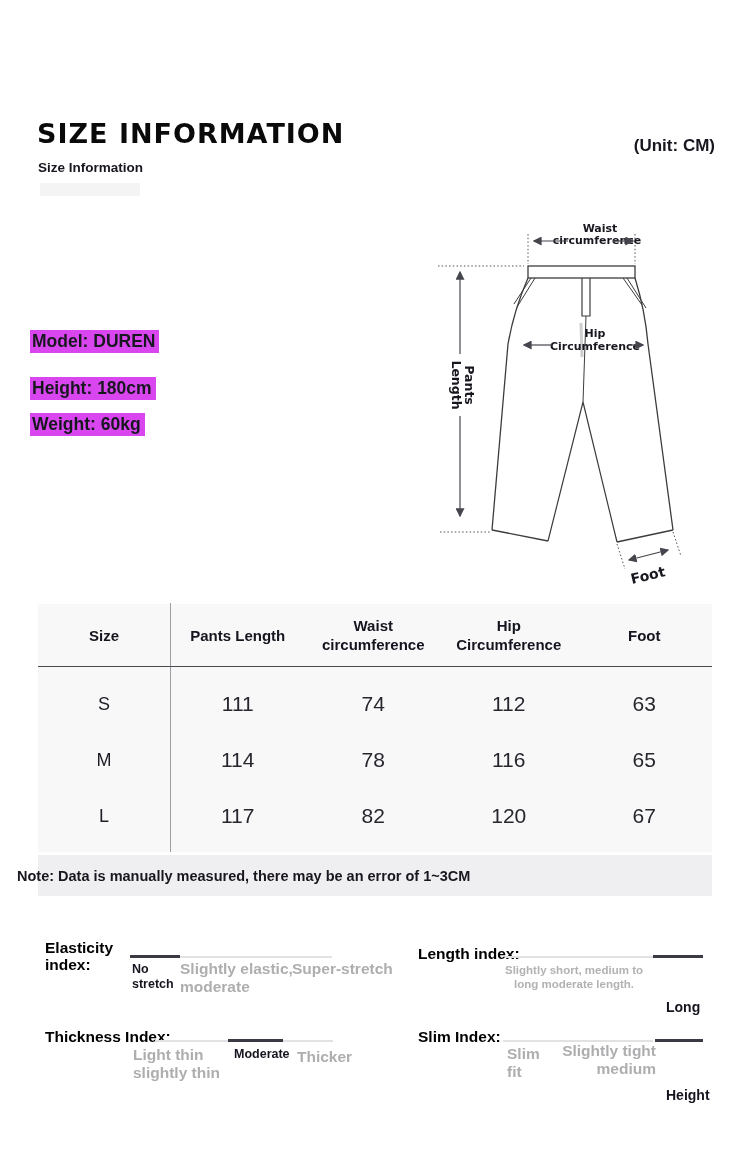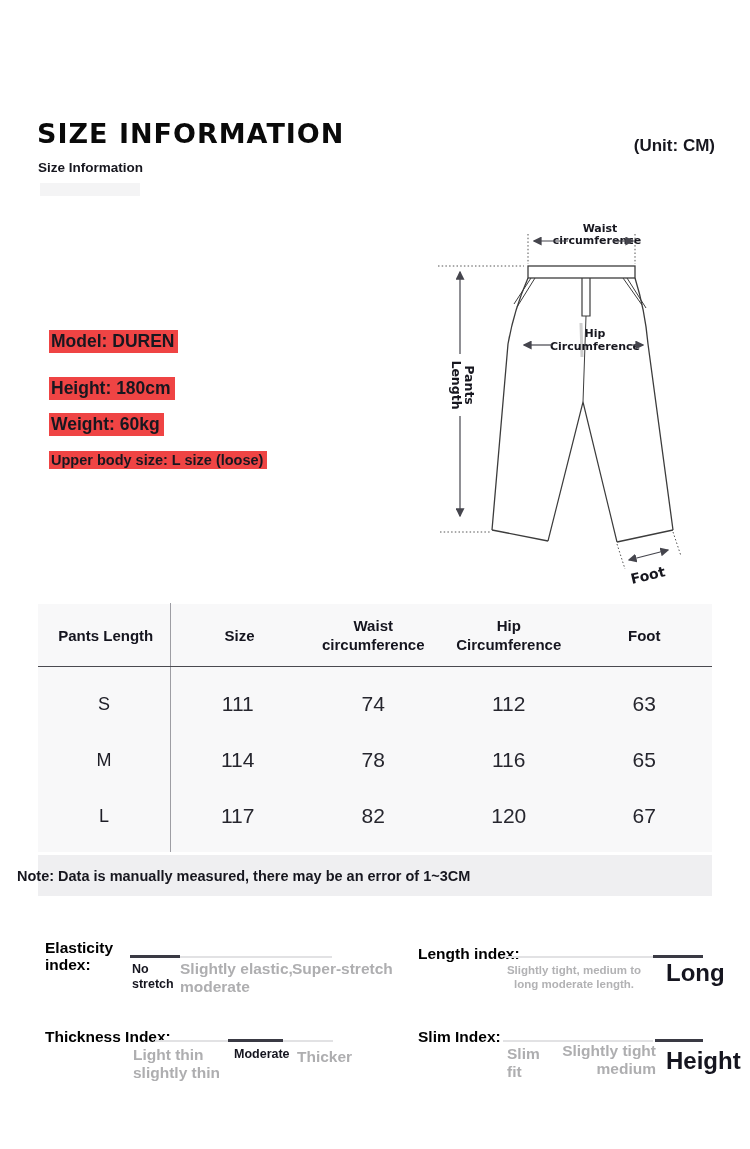--- a/index.html
+++ b/index.html
@@ -9,21 +9,21 @@
   .pre{white-space:pre-line;}
 
   
   .main-title{left:37px;top:118px;font-size:27px;font-weight:900;letter-spacing:1px;color:#0a0a0a;
               font-family:"DejaVu Sans","Liberation Sans",sans-serif;}
   .unit{left:620px;top:136px;width:95px;font-size:17px;font-weight:bold;text-align:right;}
   .subtitle{left:38px;top:160px;font-size:13.5px;font-weight:bold;}
   .ghost-box{left:40px;top:183px;width:100px;height:13px;background:#f4f4f5;}
 
   
-  .model-line{left:49px;font-weight:bold;background:#ef4444;padding:1px 4px 1px 2px;}
+  .model-line{left:30px;font-weight:bold;background:#d946ef;padding:1px 4px 1px 2px;}
   .m0{top:330px;font-size:17.5px;}
   .m1{top:377px;font-size:17.5px;}
   .m2{top:413px;font-size:17.5px;}
   .m3{top:451px;font-size:14.5px;}
 
   
   #pants-svg{left:430px;top:210px;}
   #pants-svg text{font-family:"DejaVu Sans","Liberation Sans",sans-serif;fill:#17171f;font-weight:bold;}
   .lbl-sm{font-size:11px;}
   .lbl-md{font-size:12.5px;}
@@ -47,37 +47,36 @@
   .note-text{left:17px;top:855px;height:41px;display:flex;align-items:center;
              font-size:14.5px;font-weight:bold;color:#17171f;}
 
   
   .idx-label{font-size:15.5px;font-weight:bold;line-height:17px;color:#000000;}
   .seg{position:absolute;}
   .seg.dark{height:2.5px;background:#3a3a44;}
   .seg.light{height:1.5px;background:#e2e2e4;}
   .opt-grey{font-size:15.5px;font-weight:bold;color:#aeaeb0;line-height:18px;}
   .opt-dark-sm{font-size:12.5px;font-weight:bold;color:#15151f;line-height:15px;}
-  .opt-dark-lg{font-size:24px;font-weight:bold;color:#15151f;}
+  .opt-dark-lg{font-size:14px;font-weight:bold;color:#15151f;margin-top:40px;}
   .opt-grey-sm{font-size:11.5px;font-weight:bold;color:#b2b2b4;line-height:14px;}
 </style>
 </head>
 <body>
 
 <div id="page">
 
   <div class="abs main-title">SIZE INFORMATION</div>
   <div class="abs unit">(Unit: CM)</div>
   <div class="abs subtitle">Size Information</div>
   <div class="abs ghost-box"></div>
 
   <div class="abs model-line m0">Model: DUREN</div>
   <div class="abs model-line m1">Height: 180cm</div>
   <div class="abs model-line m2">Weight: 60kg</div>
-  <div class="abs model-line m3">Upper body size: L size (loose)</div>
 
   <svg id="pants-svg" class="abs" width="320" height="385" viewBox="0 0 320 385">
     <defs>
       <marker id="arr" viewBox="0 0 10 10" refX="8.5" refY="5" markerWidth="7.5" markerHeight="7.5" orient="auto-start-reverse">
         <path d="M0,0 L10,5 L0,10 z" fill="#45454d"></path>
       </marker>
     </defs>
 
     <line x1="98" y1="24" x2="98" y2="54" stroke="#555" stroke-width="1" stroke-dasharray="1.5 2.2"></line>
     <line x1="205" y1="24" x2="205" y2="54" stroke="#555" stroke-width="1" stroke-dasharray="1.5 2.2"></line>
@@ -115,22 +114,22 @@
     <line x1="187" y1="334" x2="195" y2="359" stroke="#555" stroke-width="1" stroke-dasharray="1.5 2.2"></line>
     <line x1="243" y1="322" x2="251" y2="346" stroke="#555" stroke-width="1" stroke-dasharray="1.5 2.2"></line>
     <line x1="199" y1="350" x2="238" y2="340" stroke="#45454d" stroke-width="1.2" marker-start="url(#arr)" marker-end="url(#arr)"></line>
     <text class="lbl-foot" transform="translate(219,370) rotate(-13)" text-anchor="middle">Foot</text>
   </svg>
 
   <div class="abs size-table">
     <div class="t-divider"></div>
     <div class="t-underline"></div>
     <div class="trow hd">
+      <div class="tcell c0 th pre">Size</div>
       <div class="tcell c1 th pre">Pants Length</div>
-      <div class="tcell c0 th pre">Size</div>
       <div class="tcell c2 th pre">Waist
 circumference</div>
       <div class="tcell c3 th pre">Hip
 Circumference</div>
       <div class="tcell c4 th pre">Foot</div>
     </div>
     <div class="trow r0">
       <div class="tcell c0 size-val">S</div>
       <div class="tcell c1 num">111</div>
       <div class="tcell c2 num">74</div>
@@ -162,21 +161,21 @@
   <div class="seg light" style="left:180px;top:956px;width:152px;"></div>
   <div class="abs opt-dark-sm pre" style="left:132px;top:962px;">No
 stretch</div>
   <div class="abs opt-grey pre" style="left:180px;top:960px;">Slightly elastic,
 moderate</div>
   <div class="abs opt-grey" style="left:292px;top:960px;">Super-stretch</div>
 
   <div class="abs idx-label" style="left:418px;top:945px;">Length index:</div>
   <div class="seg light" style="left:505px;top:956px;width:148px;"></div>
   <div class="seg dark" style="left:653px;top:955px;width:50px;"></div>
-  <div class="abs opt-grey-sm pre" style="left:505px;top:963px;width:138px;text-align:center;">Slightly tight, medium to
+  <div class="abs opt-grey-sm pre" style="left:505px;top:963px;width:138px;text-align:center;">Slightly short, medium to
 long moderate length.</div>
   <div class="abs opt-dark-lg" style="left:666px;top:959px;">Long</div>
 
   <div class="abs idx-label" style="left:45px;top:1028px;">Thickness Index:</div>
   <div class="seg light" style="left:155px;top:1040px;width:73px;"></div>
   <div class="seg dark" style="left:228px;top:1039px;width:55px;"></div>
   <div class="seg light" style="left:283px;top:1040px;width:50px;"></div>
   <div class="abs opt-grey pre" style="left:133px;top:1046px;">Light thin
 slightly thin</div>
   <div class="abs opt-dark-sm" style="left:234px;top:1047px;">Moderate</div>

